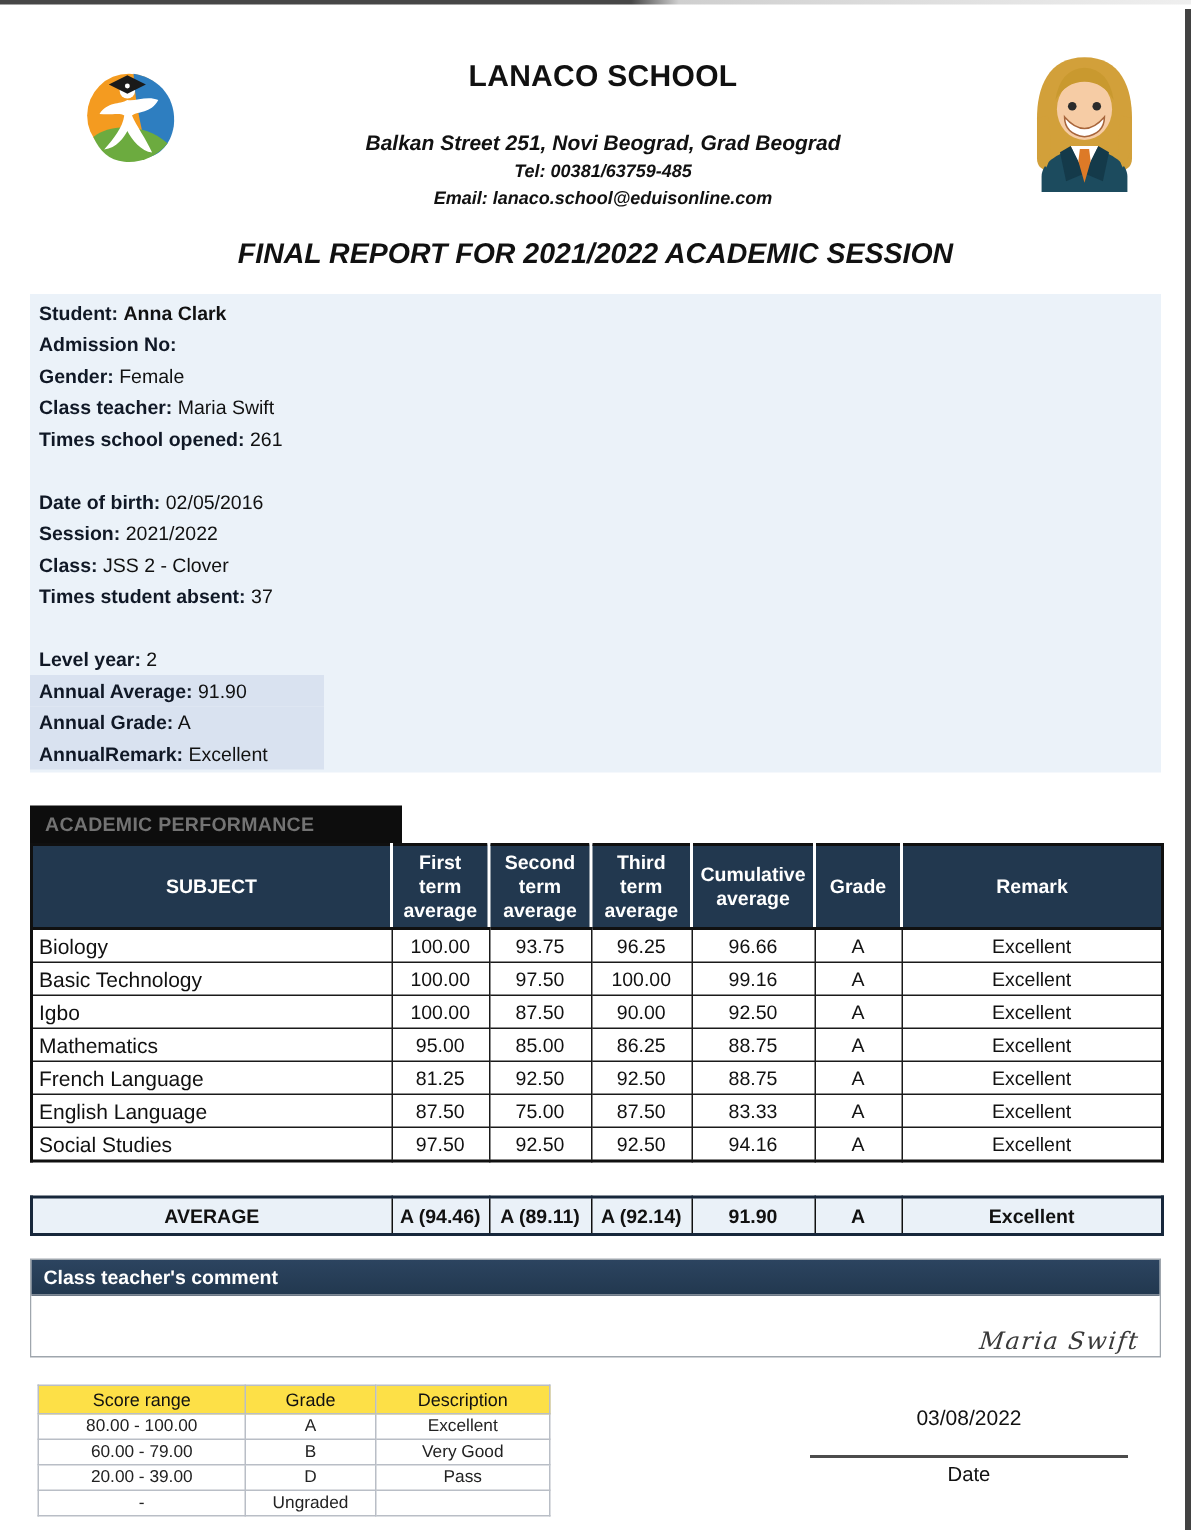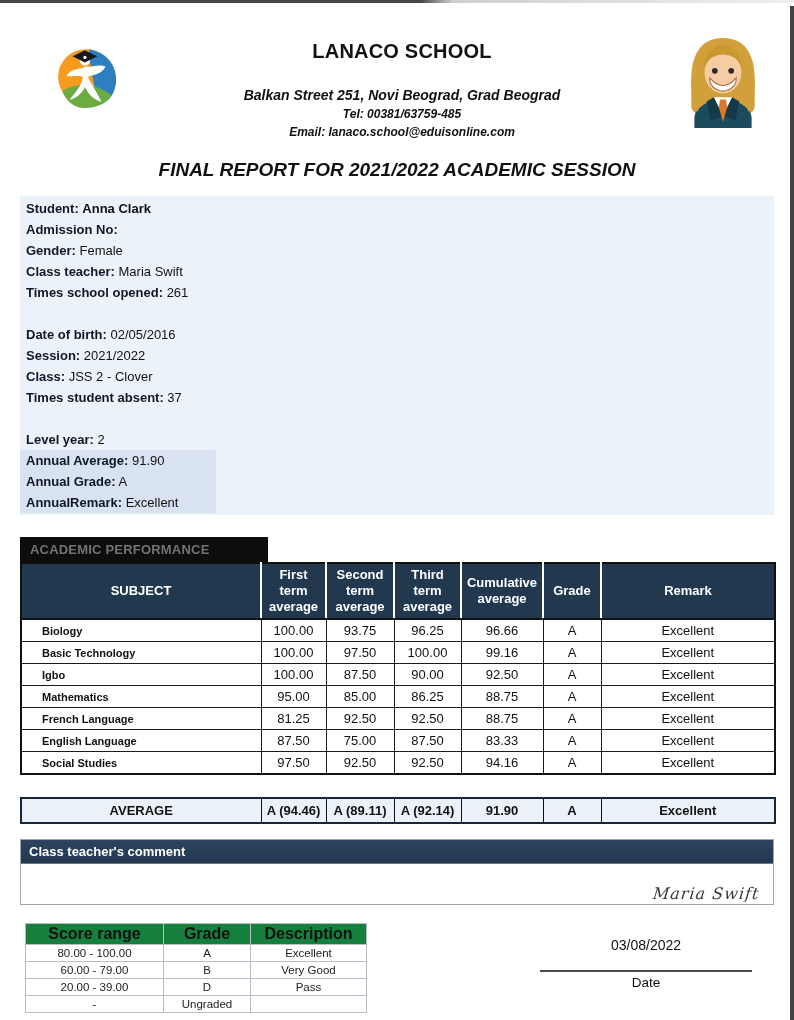--- a/index.html
+++ b/index.html
@@ -37,37 +37,37 @@
 
   
   .perf-section{margin:22px 20px 0 20px;}
   .perf-banner{display:inline-block;background:#0d0d0d;color:#737373;font-size:13px;font-weight:bold;
     padding:5px 10px;min-width:228px;letter-spacing:.2px;}
   table.perf{border-collapse:collapse;table-layout:fixed;width:754px;border:2px solid #101010;}
   table.perf th{background:#22384F;color:#fff;font-size:13px;font-weight:bold;height:50px;
     border-right:2px solid #fff;border-bottom:2px solid #101010;padding:2px 3px;line-height:1.25;}
   table.perf th:last-child{border-right:none;}
   table.perf td{border:1.5px solid #1a1a1a;font-size:13px;height:19px;padding:1px 4px;text-align:center;}
-  table.perf td.subj{text-align:left;font-weight:bold;padding-left:20px;font-size:11px;}
+  table.perf td.subj{text-align:left;font-weight:normal;padding-left:4px;font-size:14px;}
   table.avg{border-collapse:collapse;table-layout:fixed;width:754px;margin-top:22px;border:2.5px solid #17273B;}
   table.avg td{background:#EAF1F8;border:1.5px solid #101010;font-size:13px;font-weight:bold;
     height:21px;text-align:center;padding:1px 4px;}
 
   
   .comment-box{margin:15px 20px 0 20px;border:1px solid #9fa6ad;}
   .comment-head{background:linear-gradient(#2c4460,#22384F);color:#fff;font-size:13px;font-weight:bold;
     padding:4px 8px;border-bottom:1px solid #6c7886;}
   .comment-body{height:40px;position:relative;background:#fff;}
   .signature{position:absolute;right:14px;bottom:1px;font-family:"DejaVu Serif","Liberation Serif",serif;
     font-style:italic;font-size:16px;color:#3a3a3a;letter-spacing:1px;transform:skewX(-6deg);}
 
   
   .bottom{position:relative;margin:18px 20px 0 20px;height:130px;}
   table.scale{border-collapse:collapse;table-layout:fixed;width:341px;margin-left:5px;}
-  table.scale th{border:1px solid #b9bec6;font-size:16px;font-weight:bold;height:16px;padding:1px 2px;background:#15803d;}
+  table.scale th{border:1px solid #b9bec6;font-size:12px;font-weight:normal;height:16px;padding:1px 2px;background:#fde047;}
   table.scale td{border:1px solid #b9bec6;font-size:11.5px;height:14px;padding:1px 2px;text-align:center;color:#222;}
   .date-block{position:absolute;left:520px;top:14px;width:212px;text-align:center;}
   .date-value{font-size:14px;padding-bottom:17px;border-bottom:2px solid #4c4c4c;}
   .date-label{font-size:13.5px;margin-top:3px;}
 </style>
 </head>
 <body>
 
 <div class="page">
   <div class="edge-top"></div>

